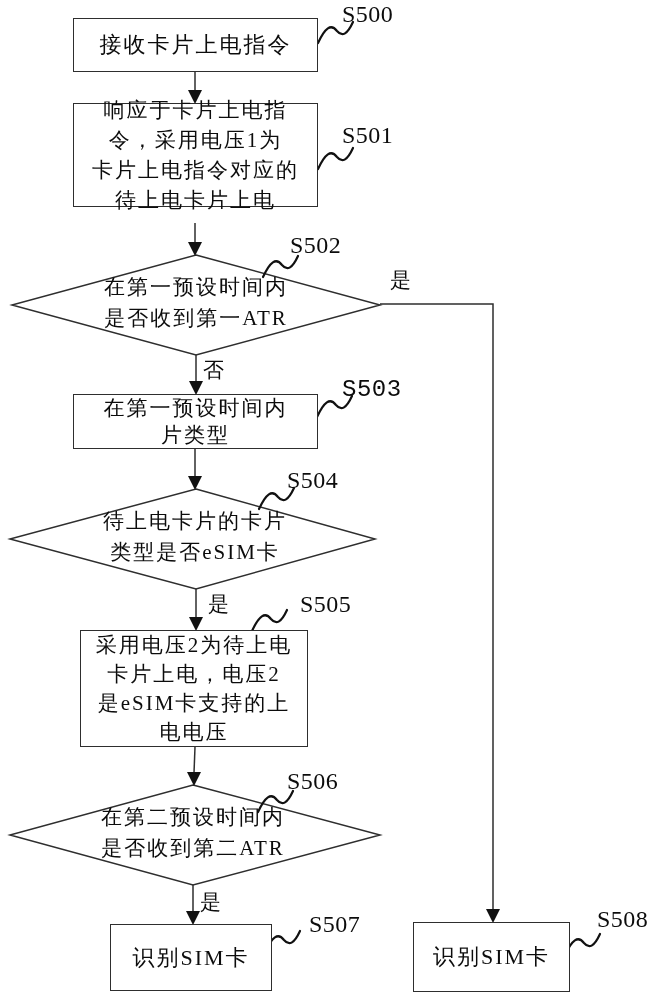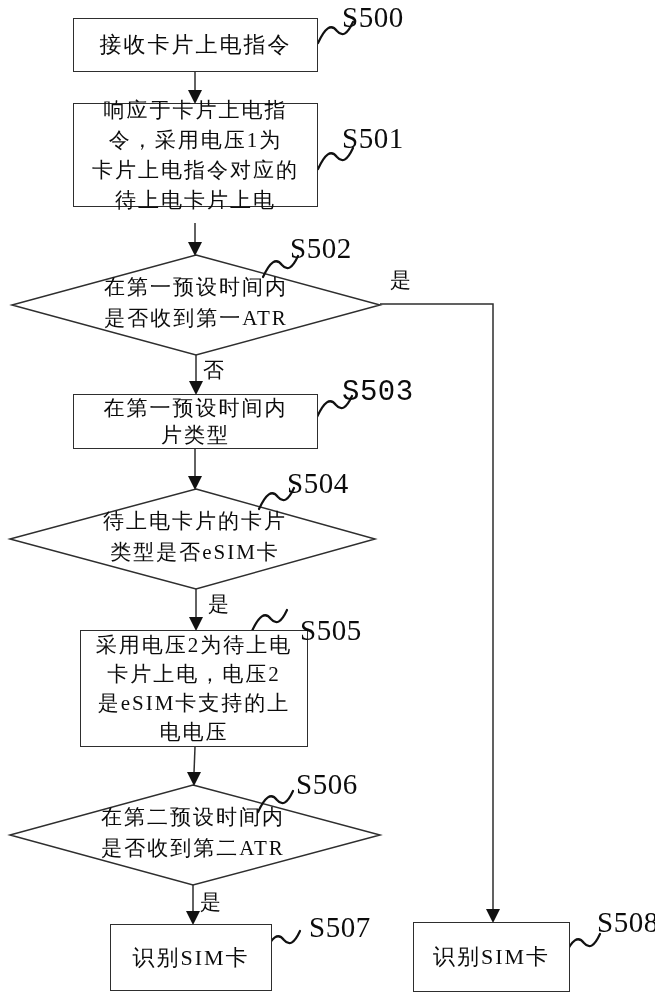--- a/index.html
+++ b/index.html
@@ -32,21 +32,21 @@
     z-index:3;
     text-align:center;
     white-space:pre-line;
     font-size:21px;
     letter-spacing:2px;
     line-height:31px;
   }
   .step-label{
     position:absolute;
     z-index:3;
-    font-size:29px;
+    font-size:24px;
     letter-spacing:0.5px;
     color:#0c0c0c;
   }
   .branch-label{
     position:absolute;
     z-index:3;
     font-size:21px;
     color:#0c0c0c;
   }
   .lh27{line-height:27px;}
@@ -141,18 +141,18 @@
   <div class="branch-label" style="left:390px;top:266px;">是</div>
   <div class="branch-label" style="left:203px;top:356px;">否</div>
   <div class="branch-label" style="left:208px;top:590px;">是</div>
   <div class="branch-label" style="left:200px;top:888px;">是</div>
 
   <div class="step-label" style="left:342px;top:1px;">S500</div>
   <div class="step-label" style="left:342px;top:122px;">S501</div>
   <div class="step-label" style="left:290px;top:232px;">S502</div>
   <div class="step-label" style="left:342px;top:376px;font-family:Liberation Mono, monospace;">S503</div>
   <div class="step-label" style="left:287px;top:467px;">S504</div>
-  <div class="step-label" style="left:300px;top:591px;margin-top:23px;">S505</div>
-  <div class="step-label" style="left:287px;top:768px;margin-left:9px;">S506</div>
+  <div class="step-label" style="left:300px;top:591px;">S505</div>
+  <div class="step-label" style="left:287px;top:768px;">S506</div>
   <div class="step-label" style="left:292px;top:911px;margin-left:17px;">S507</div>
   <div class="step-label" style="left:597px;top:906px;">S508</div>
 
 </div>
 
 </body></html>

